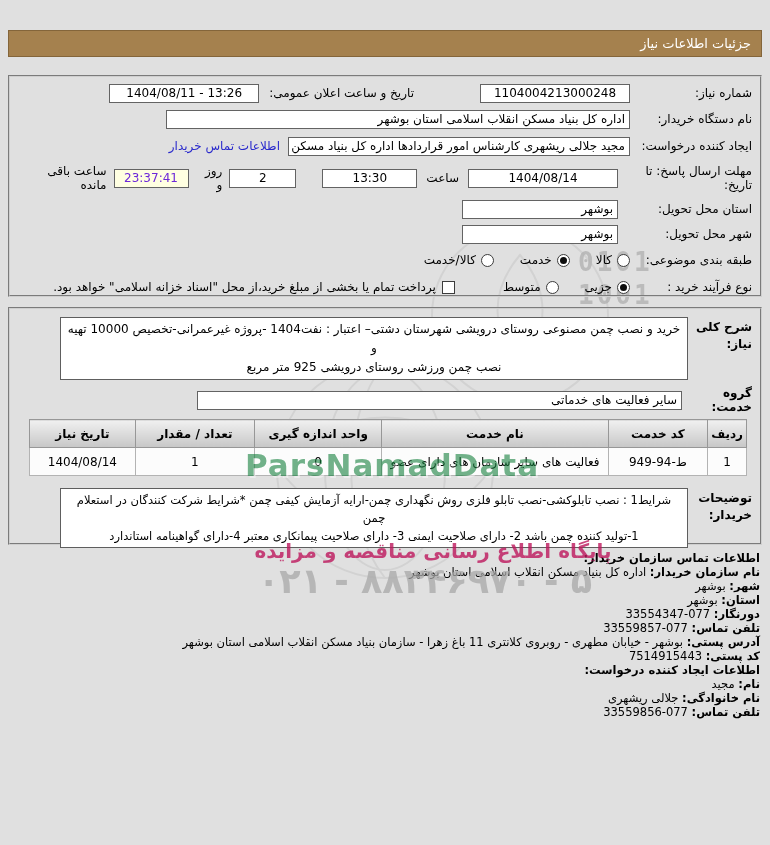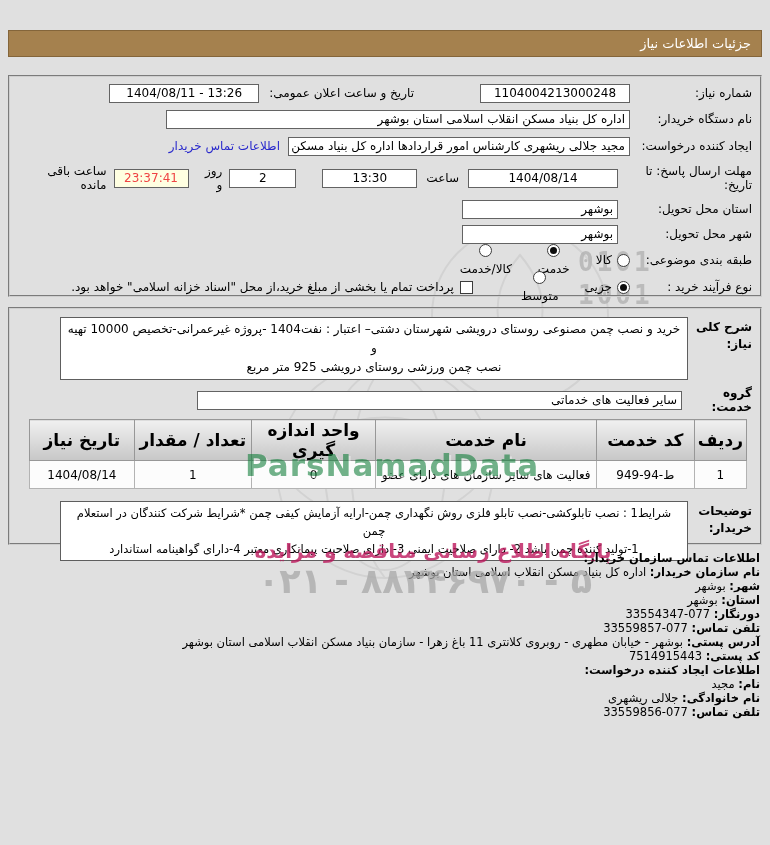--- a/index.html
+++ b/index.html
@@ -29,45 +29,45 @@
   .panel2 { top: 307px; height: 238px; padding: 8px 8px 6px; }
   .frow { display: flex; align-items: center; margin-bottom: 3px; }
   .flabel { width: 122px; flex: none; line-height: 14px; text-align: right; }
   .ibox {
     background: #fff; border: 1px solid #636363; height: 19px;
     display: flex; align-items: center; padding: 0 4px;
     white-space: nowrap; overflow: hidden; flex: none;
   }
   .center { justify-content: center; }
   .ltr { direction: ltr; unicode-bidi: isolate; }
-  .yellow { background: #ffffe1; color: #ef4444; }
+  .yellow { background: #ffffe1; color: #6d28d9; }
   .link { color: #2929cc; margin-right: 8px; cursor: pointer; white-space: nowrap; }
   .radio {
     width: 13px; height: 13px; border: 1px solid #3c3c3c; border-radius: 50%;
     background: #fff; display: inline-block; position: relative; flex: none;
   }
   .radio.on::after { content:""; position:absolute; top:2px; left:2px; right:2px; bottom:2px; background:#0d0d0d; border-radius:50%; }
   .cbox { width: 13px; height: 13px; border: 1px solid #3c3c3c; background: #fff; flex: none; }
   .opt { display: inline-flex; align-items: center; gap: 5px; }
-  .gap26 { margin-right: 26px; flex-direction: column; }
+  .gap26 { margin-right: 26px; }
   .h22 { height: 22px; } .h24 { height: 24px; } .h34 { height: 34px; }
   
   .desc-row { display: flex; align-items: flex-start; margin-bottom: 9px; }
   .desc-label { width: 64px; flex: none; font-weight: bold; line-height: 17px; padding-top: 2px; }
   .desc-box {
     flex: 1; margin-left: 42px; background: #fff; border: 1px solid #5e5e5e;
     text-align: center; padding: 2px 6px; line-height: 19px; min-height: 44px;
   }
   .notes-box { font-size: 11.5px; line-height: 18px; min-height: 42px; }
   .section-title { font-weight: bold; margin: 9px 2px 11px; font-size: 12.5px; }
   .group-label { width: 70px; flex: none; font-weight: bold; }
   .group-input { width: 485px; }
   table.svc { border-collapse: collapse; width: 718px; margin: 2px 5px 12px; }
   table.svc th {
-    border: 1px solid #979797; height: 28px; font-size: 17px; font-weight: bold;
+    border: 1px solid #979797; height: 28px; font-size: 12px; font-weight: bold;
     background: linear-gradient(#f0f0f0, #c7c7c7); padding: 0 3px;
   }
   table.svc td {
     border: 1px solid #b3b3b3; height: 28px; text-align: center;
     background: #fcfcfc; font-size: 12px; padding: 0 3px;
   }
   .col-row { width: 36px; } .col-code { width: 100px; } .col-name { width: 228px; }
   .col-unit { width: 128px; } .col-qty { width: 120px; } .col-date { width: 106px; }
   
   .contact {

